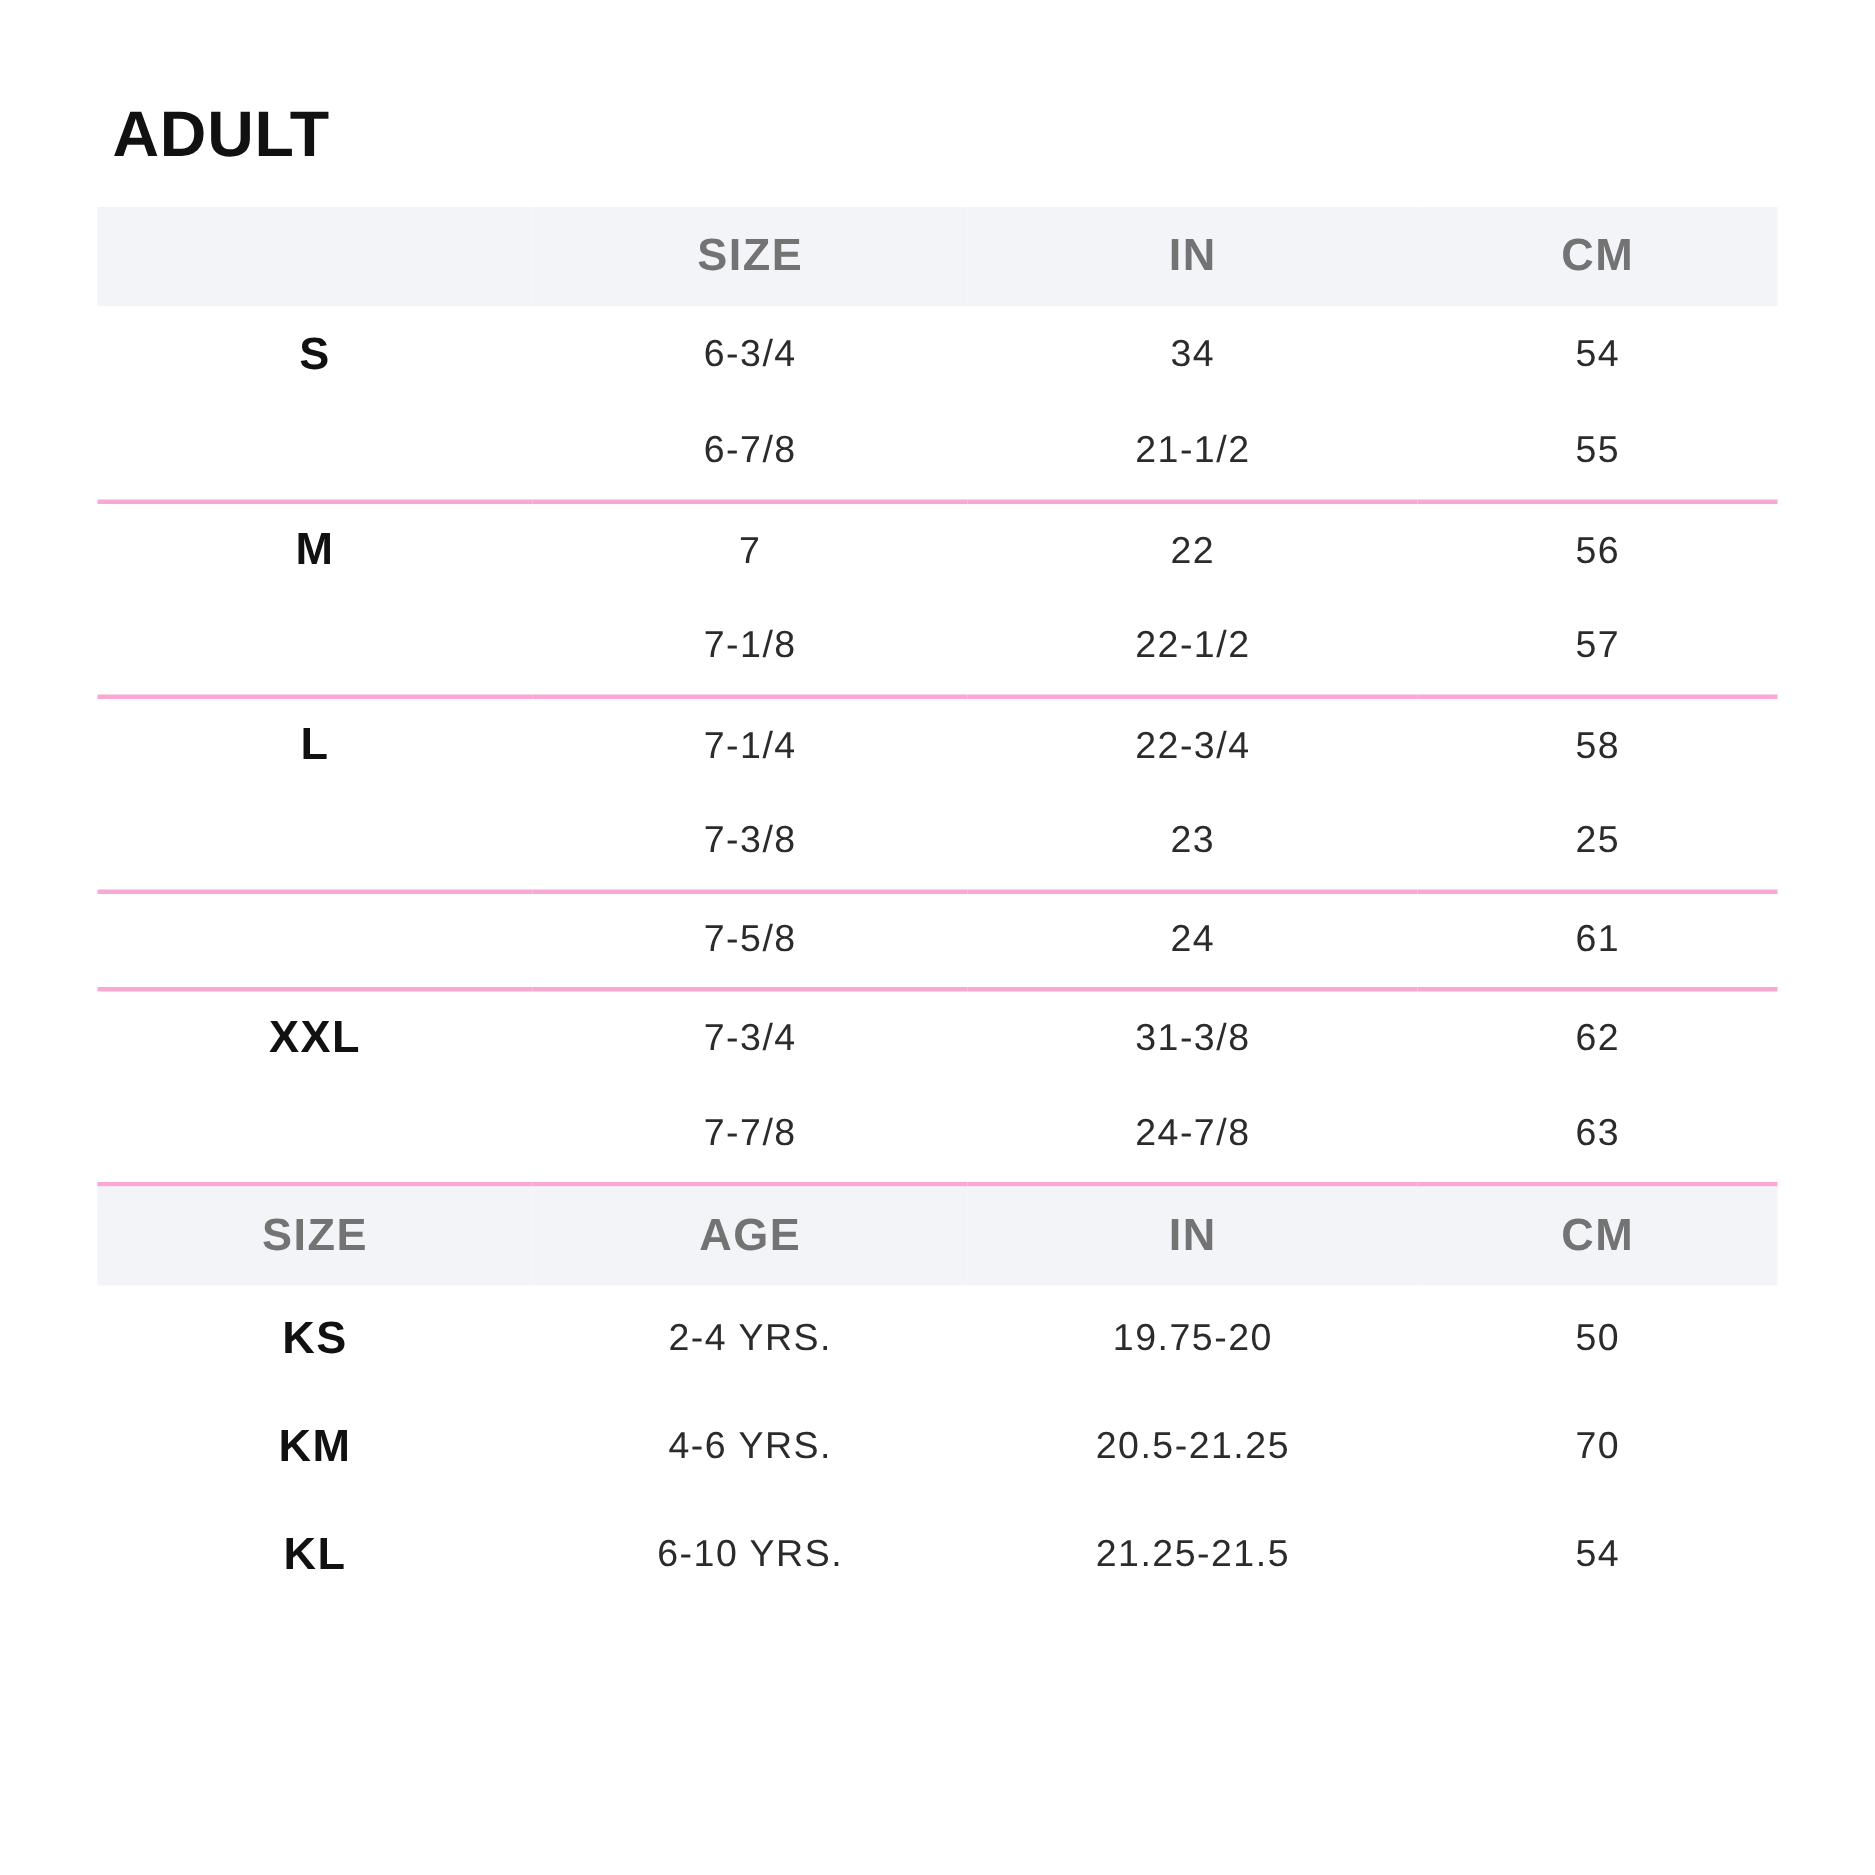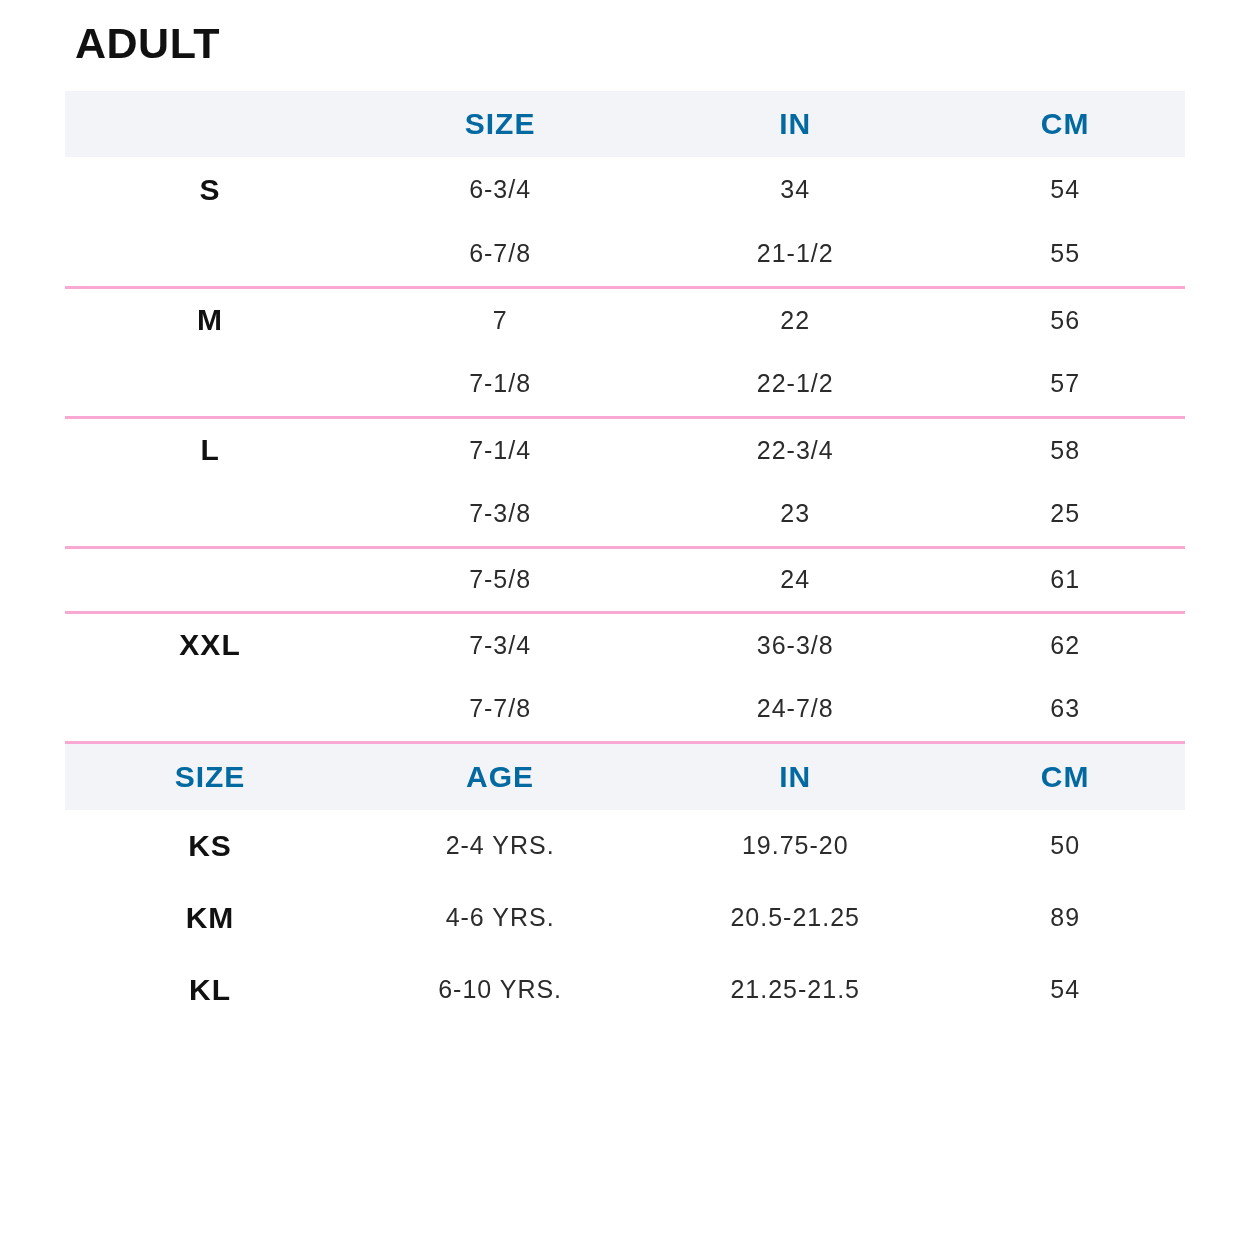--- a/index.html
+++ b/index.html
@@ -7,21 +7,21 @@
     width: 1250px;
     height: 1250px;
     background: #ffffff;
     font-family: "Liberation Sans", "DejaVu Sans", sans-serif;
     color: #111111;
     overflow: hidden;
   }
   .wrap {
     width: 1120px;
     margin: 0 auto 0 65px;
-    padding-top: 22px;
+    padding-top: 69px;
   }
   .section-title {
     font-size: 43px;
     font-weight: 700;
     letter-spacing: 0.5px;
     line-height: 1;
     margin-left: 10px;
     margin-bottom: 26px;
     color: #111111;
   }
@@ -38,21 +38,21 @@
   thead tr {
     height: 66px;
     background: #f2f4f8;
   }
   th {
     font-size: 30px;
     font-weight: 700;
     letter-spacing: 1px;
     text-align: center;
     vertical-align: middle;
-    color: #0369a1;
+    color: #737373;
   }
   tbody tr { height: 65px; }
   .kids-table tbody tr { height: 72px; }
   td {
     font-size: 25px;
     font-weight: 300;
     letter-spacing: 1px;
     text-align: center;
     vertical-align: middle;
     color: #2b2b2b;
@@ -128,21 +128,21 @@
         </tr>
         <tr class="group-end">
           <td class="row-label"></td>
           <td>7-5/8</td>
           <td>24</td>
           <td>61</td>
         </tr>
         <tr>
           <td class="row-label">XXL</td>
           <td>7-3/4</td>
-          <td>36-3/8</td>
+          <td>31-3/8</td>
           <td>62</td>
         </tr>
         <tr class="group-end">
           <td class="row-label"></td>
           <td>7-7/8</td>
           <td>24-7/8</td>
           <td>63</td>
         </tr>
       </tbody>
   </table>
@@ -167,21 +167,21 @@
         <tr>
           <td class="row-label">KS</td>
           <td>2-4 YRS.</td>
           <td>19.75-20</td>
           <td>50</td>
         </tr>
         <tr>
           <td class="row-label">KM</td>
           <td>4-6 YRS.</td>
           <td>20.5-21.25</td>
-          <td>89</td>
+          <td>70</td>
         </tr>
         <tr>
           <td class="row-label">KL</td>
           <td>6-10 YRS.</td>
           <td>21.25-21.5</td>
           <td>54</td>
         </tr>
       </tbody>
   </table>
 

